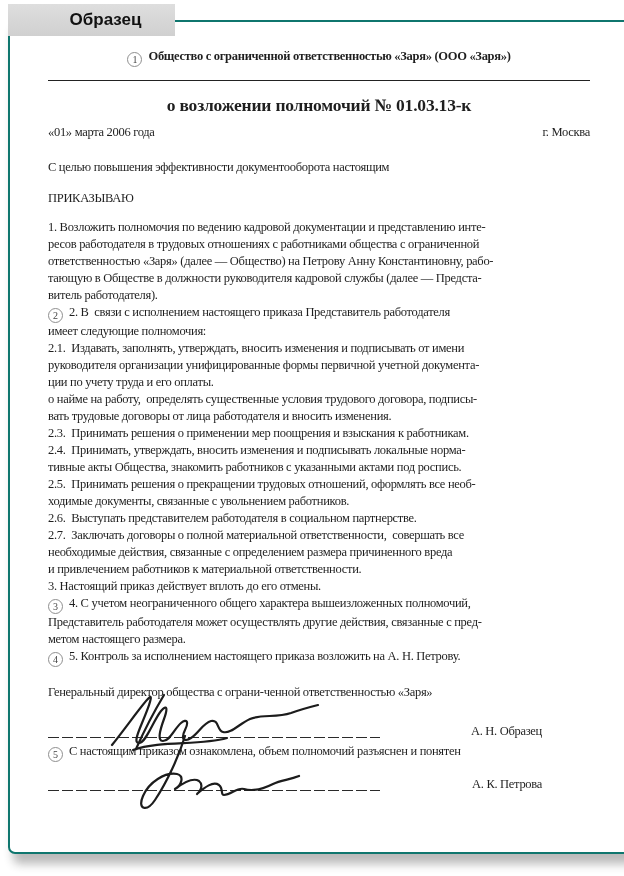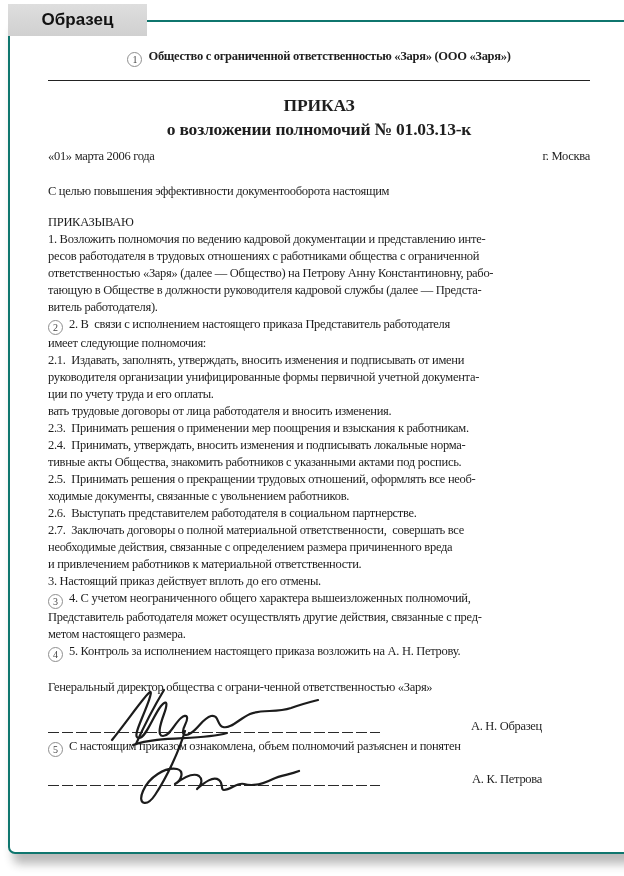--- a/index.html
+++ b/index.html
@@ -17,39 +17,39 @@
   }
   .content {
     position:absolute; left:0; top:0; right:0; bottom:0;
     padding:26px 38px 0 38px; box-sizing:border-box;
     font-size:12.5px; line-height:17px; letter-spacing:-0.3px;
   }
   .tab {
     position:absolute; left:8px; top:4px; width:139px; height:32px;
     background:linear-gradient(#dedede,#d0d0d0);
     display:flex; align-items:center; justify-content:center;
-    font-size:17px; font-weight:bold; color:#111; z-index:3;
+    font-size:17px; font-weight:bold; color:#111; z-index:3;padding-left:28px;
   }
   .cmark {
     display:inline-flex; width:15px; height:15px; box-sizing:border-box;
     border:1.3px solid #8f8f8f; border-radius:50%; background:#fff;
     align-items:center; justify-content:center;
     font-size:10px; font-weight:normal; letter-spacing:0; color:#444;
     margin-right:6px; vertical-align:-3px;
   }
   .company-row { text-align:center; font-weight:bold; }
   .rule { height:0; border:0; border-top:1.5px solid #222; margin:13px 0 0 0; }
   .title-block {
     text-align:center; margin-top:12px;
     font-weight:bold; font-size:17.5px; line-height:24px; letter-spacing:-0.2px;
   }
   .meta-row { display:flex; justify-content:space-between; margin-top:7px; }
   .intro { margin-top:18px; }
   .order-word { margin-top:14px; }
-  .body { margin-top:0; }
+  .body { margin-top:12px; }
   .line { white-space:pre; }
   .director-line { margin-top:17px; }
   .sig-row { position:relative; display:flex; align-items:flex-end; }
   .sig-row-1 { margin-top:8px; height:30px; }
   .sig-row-2 { margin-top:4px; height:26px; }
   .sig-line {
     width:332px; height:1.5px; margin-bottom:1px;
     background:repeating-linear-gradient(90deg,#2a2a2a 0 11px,transparent 11px 14px);
   }
   .sig-name { margin-left:auto; margin-right:48px; line-height:15px; }
@@ -65,21 +65,20 @@
   <div class="frame">
     <div class="content">
 
       <div class="company-row">
         <span class="cmark">1</span><span>Общество с ограниченной ответственностью «Заря» (ООО «Заря»)</span>
       </div>
 
       <div class="rule"></div>
 
       <div class="title-block">
-        <div>ПРИКАЗ</div>
         <div>о возложении полномочий № 01.03.13-к</div>
       </div>
 
       <div class="meta-row">
         <span>«01» марта 2006 года</span>
         <span>г. Москва</span>
       </div>
 
       <div class="intro">С целью повышения эффективности документооборота настоящим</div>
 
@@ -89,20 +88,21 @@
           <div class="line">1. Возложить полномочия по ведению кадровой документации и представлению инте-</div>
           <div class="line">ресов работодателя в трудовых отношениях с работниками общества с ограниченной</div>
           <div class="line">ответственностью «Заря» (далее — Общество) на Петрову Анну Константиновну, рабо-</div>
           <div class="line">тающую в Обществе в должности руководителя кадровой службы (далее — Предста-</div>
           <div class="line">витель работодателя).</div>
           <div class="line"><span class="cmark">2</span>2. В  связи с исполнением настоящего приказа Представитель работодателя</div>
           <div class="line">имеет следующие полномочия:</div>
           <div class="line">2.1.  Издавать, заполнять, утверждать, вносить изменения и подписывать от имени</div>
           <div class="line">руководителя организации унифицированные формы первичной учетной документа-</div>
           <div class="line">ции по учету труда и его оплаты.</div>
+          <div class="line">о найме на работу,  определять существенные условия трудового договора, подписы-</div>
           <div class="line">вать трудовые договоры от лица работодателя и вносить изменения.</div>
           <div class="line">2.3.  Принимать решения о применении мер поощрения и взыскания к работникам.</div>
           <div class="line">2.4.  Принимать, утверждать, вносить изменения и подписывать локальные норма-</div>
           <div class="line">тивные акты Общества, знакомить работников с указанными актами под роспись.</div>
           <div class="line">2.5.  Принимать решения о прекращении трудовых отношений, оформлять все необ-</div>
           <div class="line">ходимые документы, связанные с увольнением работников.</div>
           <div class="line">2.6.  Выступать представителем работодателя в социальном партнерстве.</div>
           <div class="line">2.7.  Заключать договоры о полной материальной ответственности,  совершать все</div>
           <div class="line">необходимые действия, связанные с определением размера причиненного вреда</div>
           <div class="line">и привлечением работников к материальной ответственности.</div>

